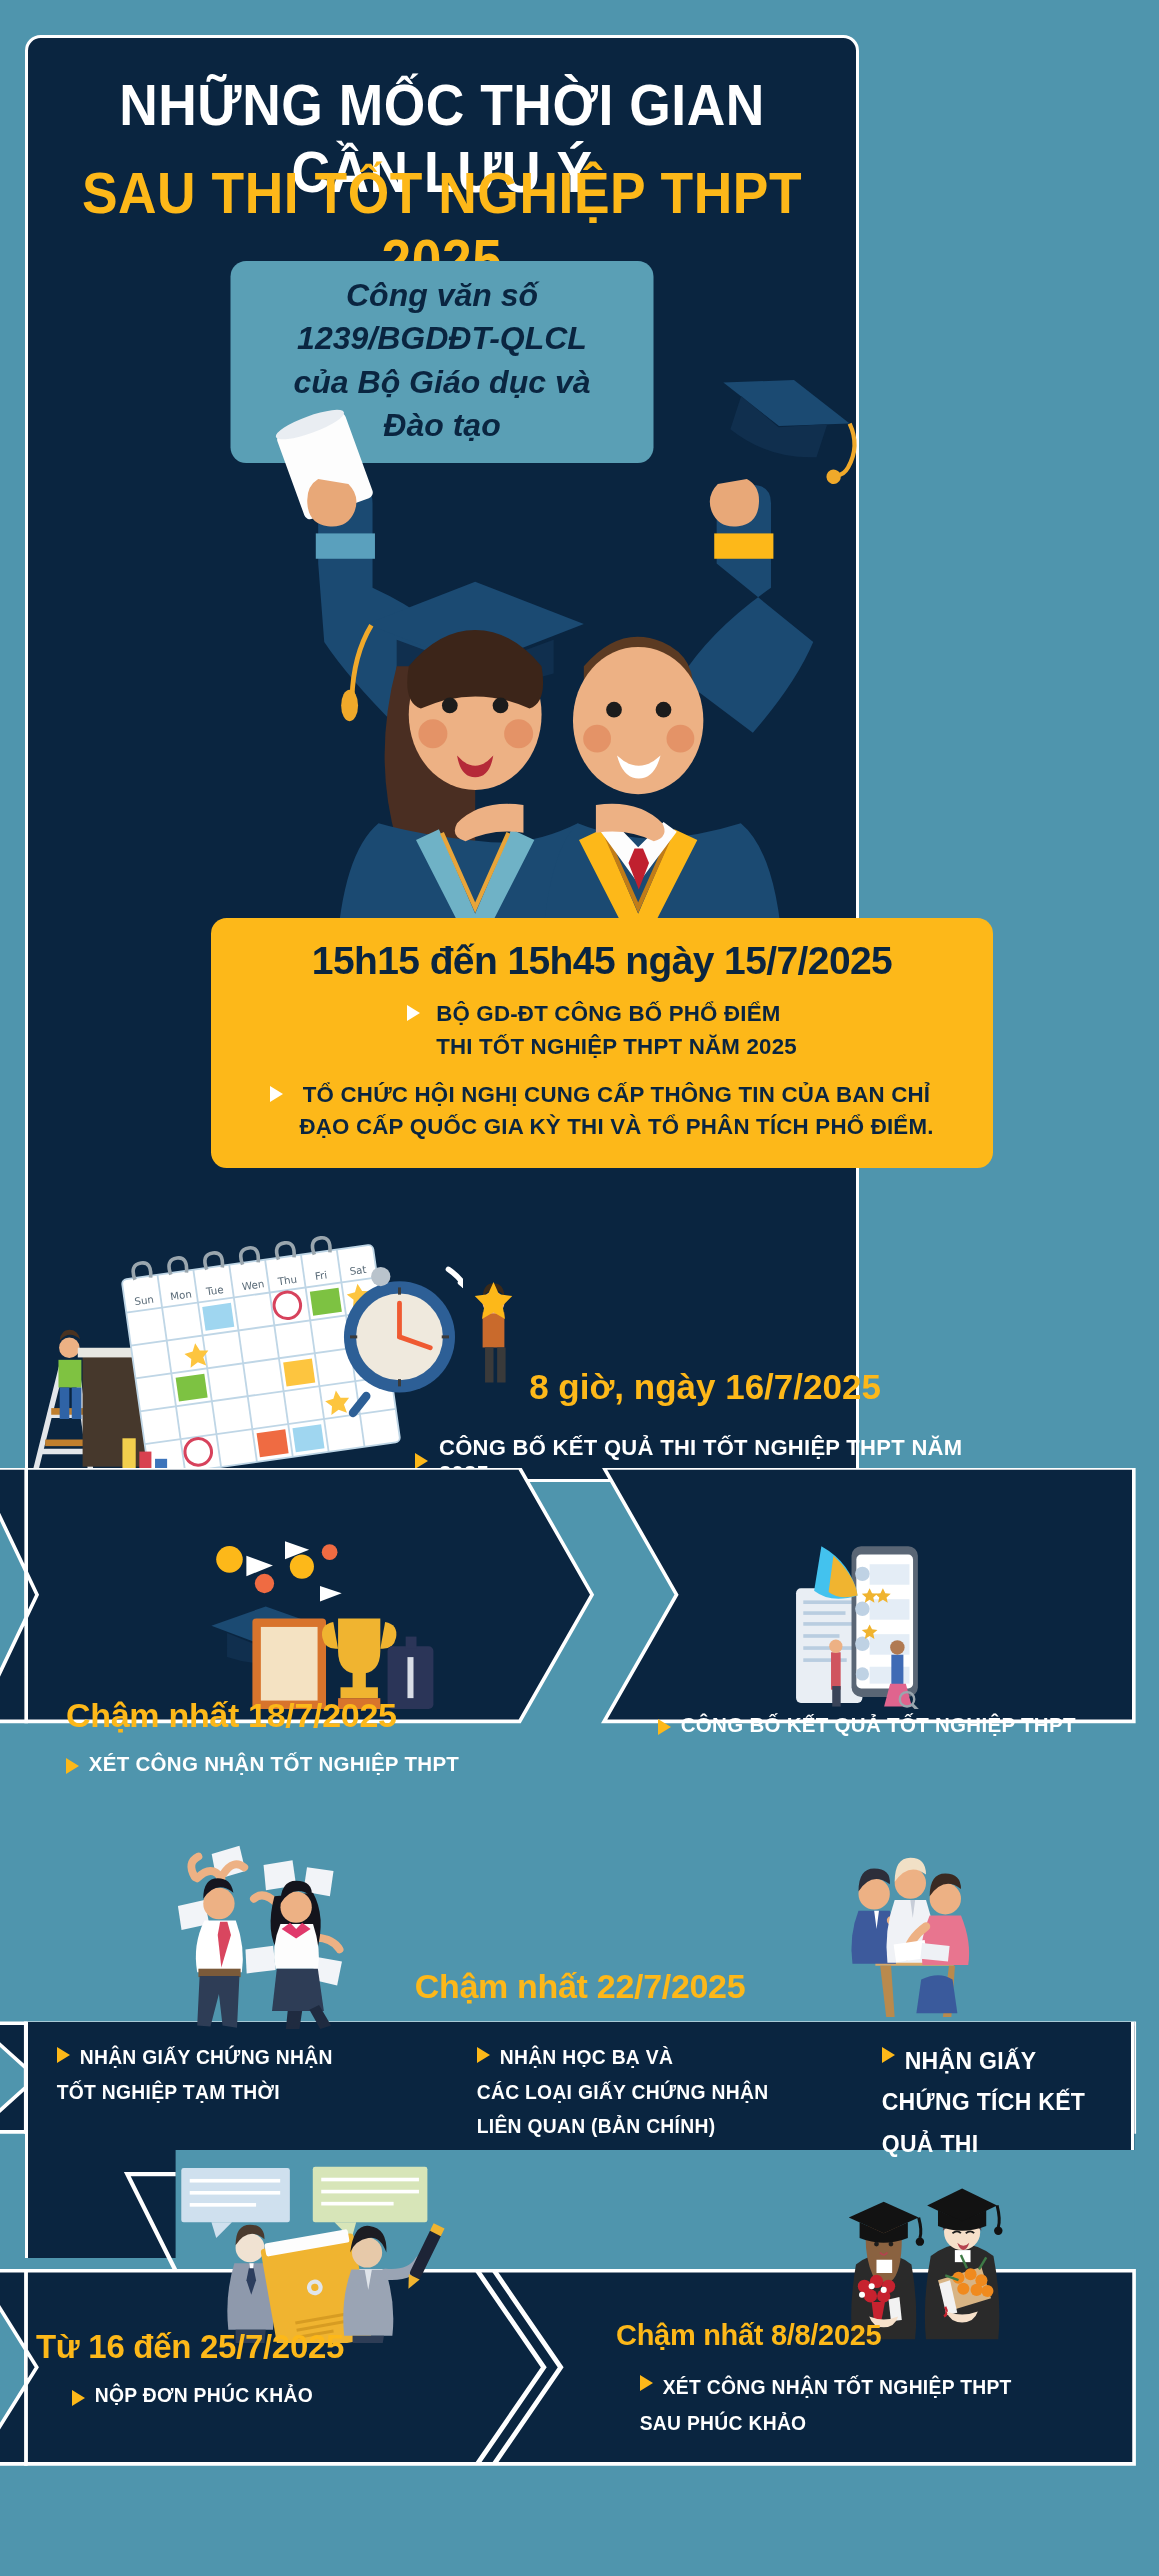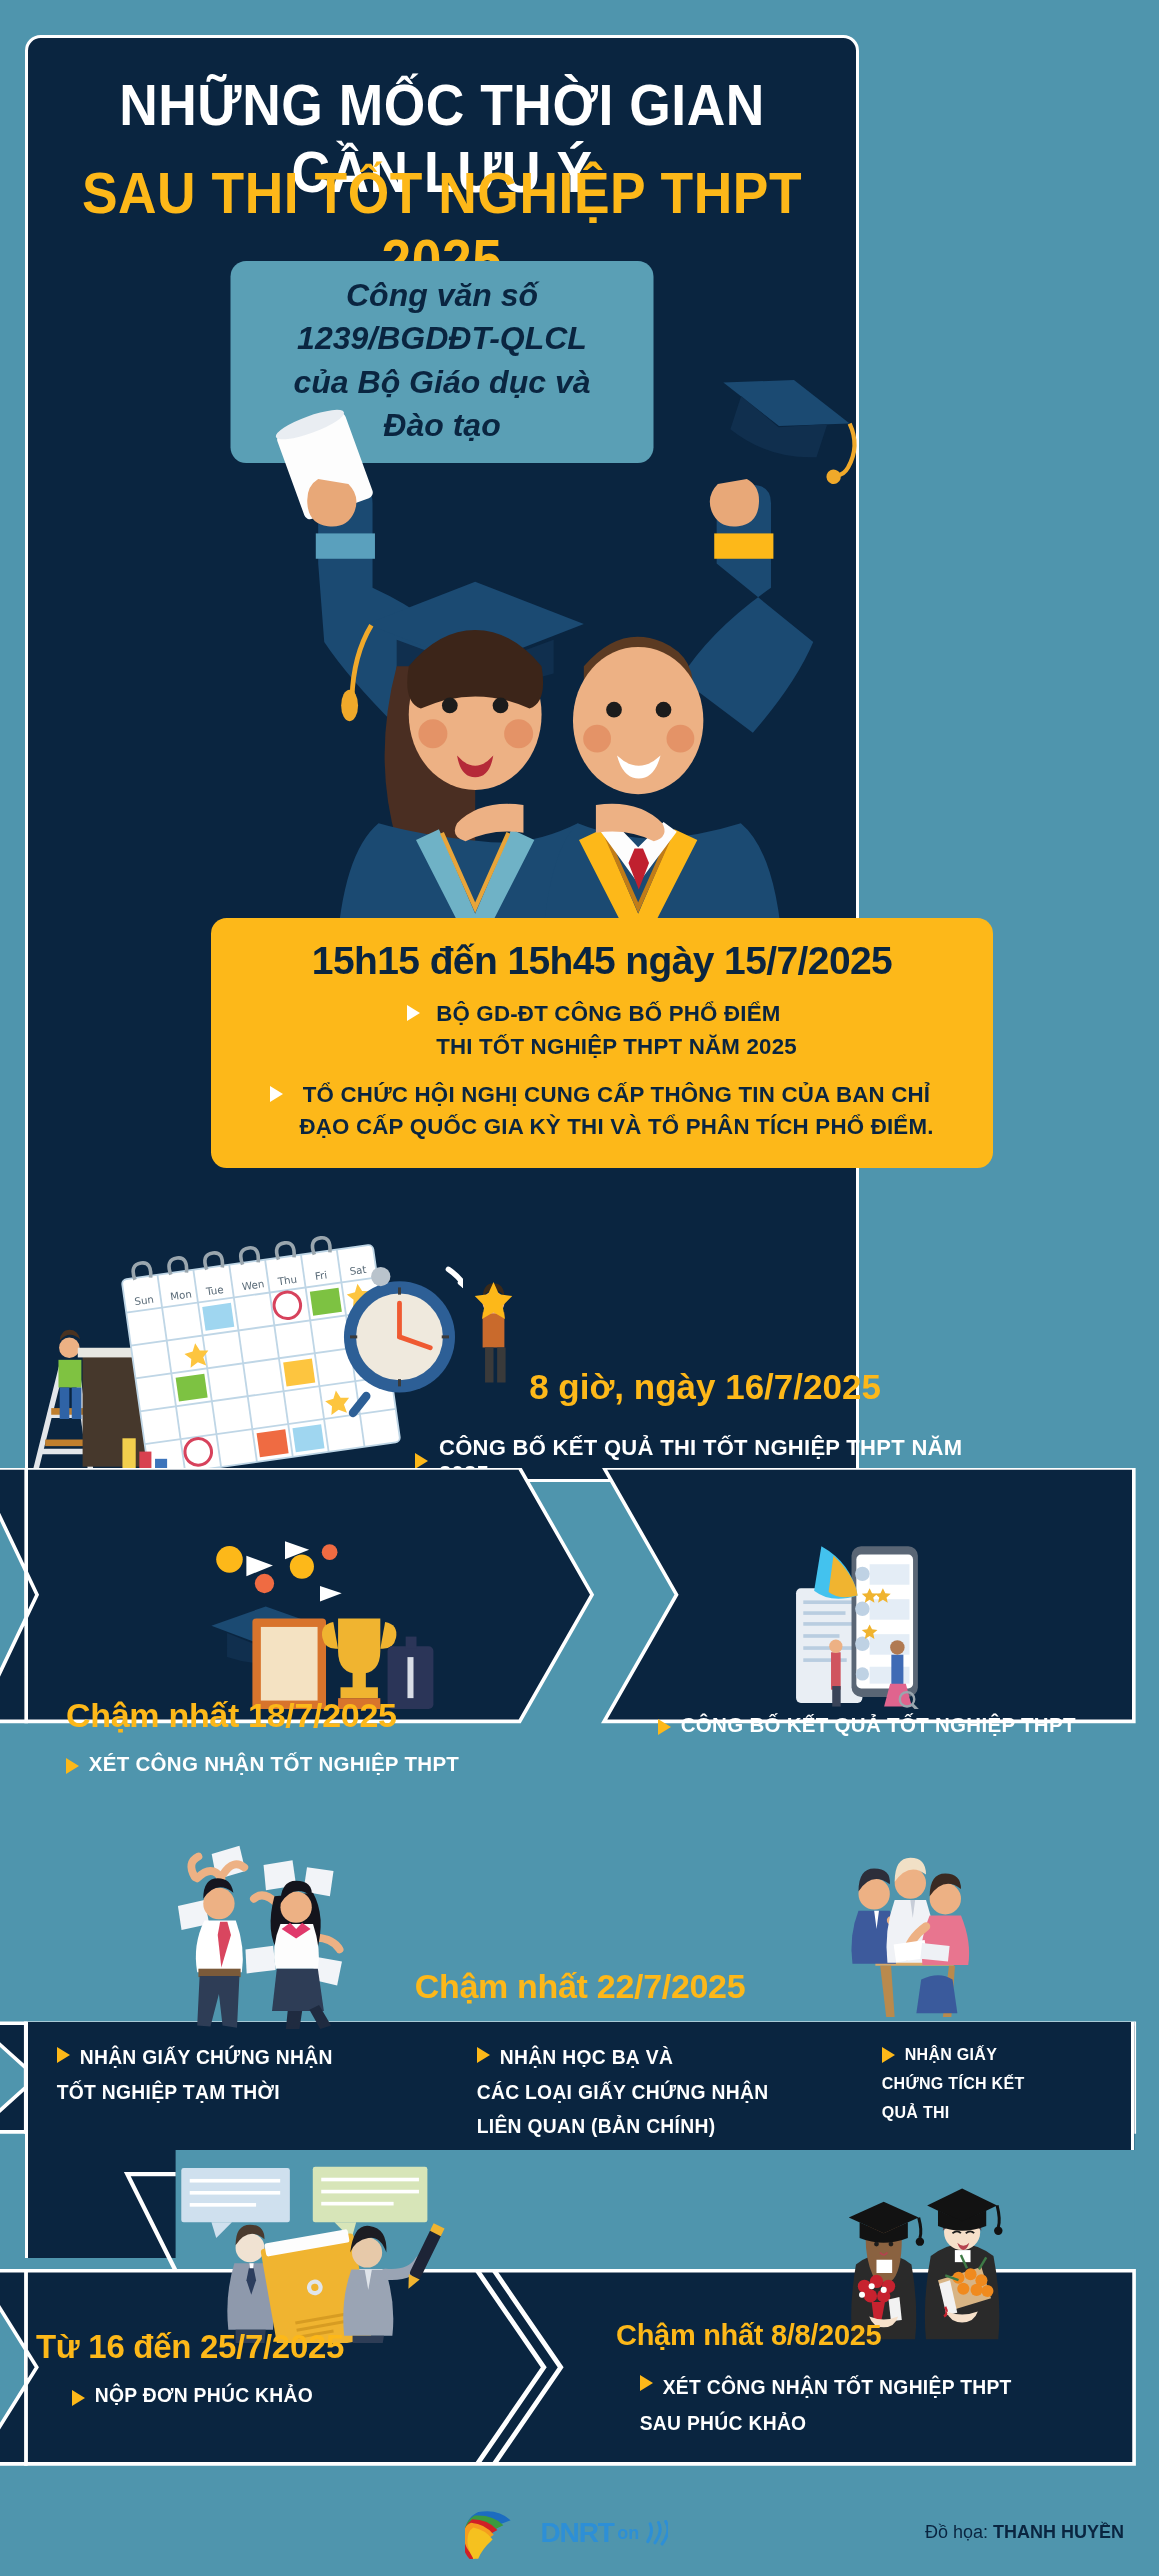--- a/index.html
+++ b/index.html
@@ -519,21 +519,21 @@
         <div>NHẬN HỌC BẠ VÀ</div>
         <div style="margin-left:-23px;">CÁC LOẠI GIẤY CHỨNG NHẬN</div>
         <div style="margin-left:-23px;">LIÊN QUAN (BẢN CHÍNH)</div>
       </div>
     </div>
   </div>
 
   <div style="position:absolute;left:882px;top:2041px;width:254px;z-index:6;text-align:center;">
     <div class="sec-row" style="justify-content:flex-start;">
       <span class="tri tri-yellow" style="margin-top:6px;"></span>
-      <div class="sec-label" style="font-size:16px;line-height:1.8;text-align:left;">
+      <div class="sec-label" style="font-size:23px;line-height:1.8;text-align:left;">
         <div>NHẬN GIẤY</div>
         <div style="margin-left:-23px;">CHỨNG TÍCH KẾT</div>
         <div style="margin-left:-23px;">QUẢ THI</div>
       </div>
     </div>
   </div>
 
   <svg style="position:absolute;left:0;top:2150px;width:1160px;height:338px;z-index:3;" viewBox="0 0 1920 560">
 
     <path d="M290 0 L1878 0 L1878 210 L290 210 Z" fill="#4f95ad"></path>
@@ -672,38 +672,15 @@
     <div class="sec-date" style="font-size:29px;">Chậm nhất 8/8/2025</div>
     <div class="sec-row" style="margin-top:18px;margin-left:24px;">
       <span class="tri tri-yellow" style="margin-top:4.8px;"></span>
       <div class="sec-label" style="font-size:19.3px;line-height:1.85;">
         <div>XÉT CÔNG NHẬN TỐT NGHIỆP THPT</div>
         <div style="margin-left:-23px;">SAU PHÚC KHẢO</div>
       </div>
     </div>
   </div>
 
-  <div id="footer">
-    <div id="logo-wrap">
-      <svg width="72" height="52" viewBox="0 0 120 86">
-        <path d="M22 8 q34 -6 54 14 q-30 8 -44 34 q-14 26 -10 28 q-22 -10 -22 -38 q0 -28 22 -38z" fill="#1c6cc0"></path>
-        <path d="M16 14 q30 -2 48 16 q-26 10 -38 34 q-12 24 -8 22 q-20 -12 -20 -36 q0 -26 18 -36z" fill="#3b9a3f"></path>
-        <path d="M12 20 q26 0 42 18 q-24 12 -34 34 q-10 22 -6 20 q-18 -14 -18 -36 q0 -24 16 -36z" fill="#cf2027"></path>
-        <path d="M10 26 q24 2 38 20 q-22 14 -30 34 q-8 20 -4 2 q-16 -16 -16 -34 q0 -18 12 -22z" fill="#f59d1f"></path>
-        <path d="M14 34 q20 4 32 20 q-18 16 -24 32 l-8 0 q-10 -16 -10 -30 q0 -16 10 -22z" fill="#f5c11f"></path>
-      </svg>
-      <span style="font-size:28px;font-weight:800;color:#2d8fd6;letter-spacing:-1.2px;">DNRT</span>
-      <span style="font-size:18px;font-weight:700;color:#2d8fd6;">on</span>
-      <svg width="25" height="26.6" viewBox="0 0 42 44">
-        <g fill="none" stroke="#2d8fd6" stroke-width="5" stroke-linecap="round">
-          <path d="M8 36 q10 -16 4 -30"></path>
-            <path d="M20 38 q14 -20 6 -34"></path>
-            <path d="M32 40 q16 -22 6 -38"></path>
-        </g>
-      </svg>
-    </div>
-    <div id="credit">
-      <span>Đồ họa: </span><b>THANH HUYỀN</b>
-    </div>
-  </div>
 
 </div>
 
 
 </body></html>

